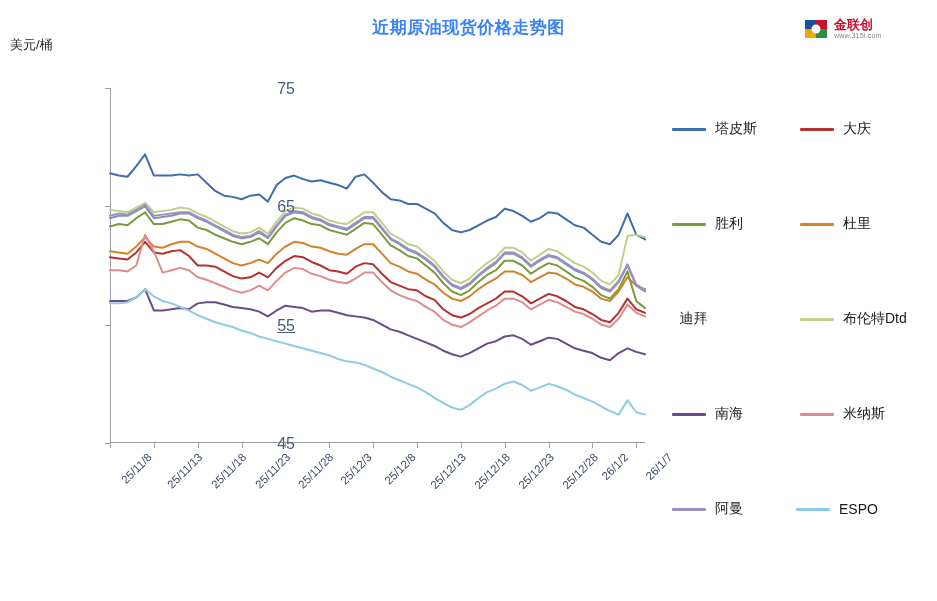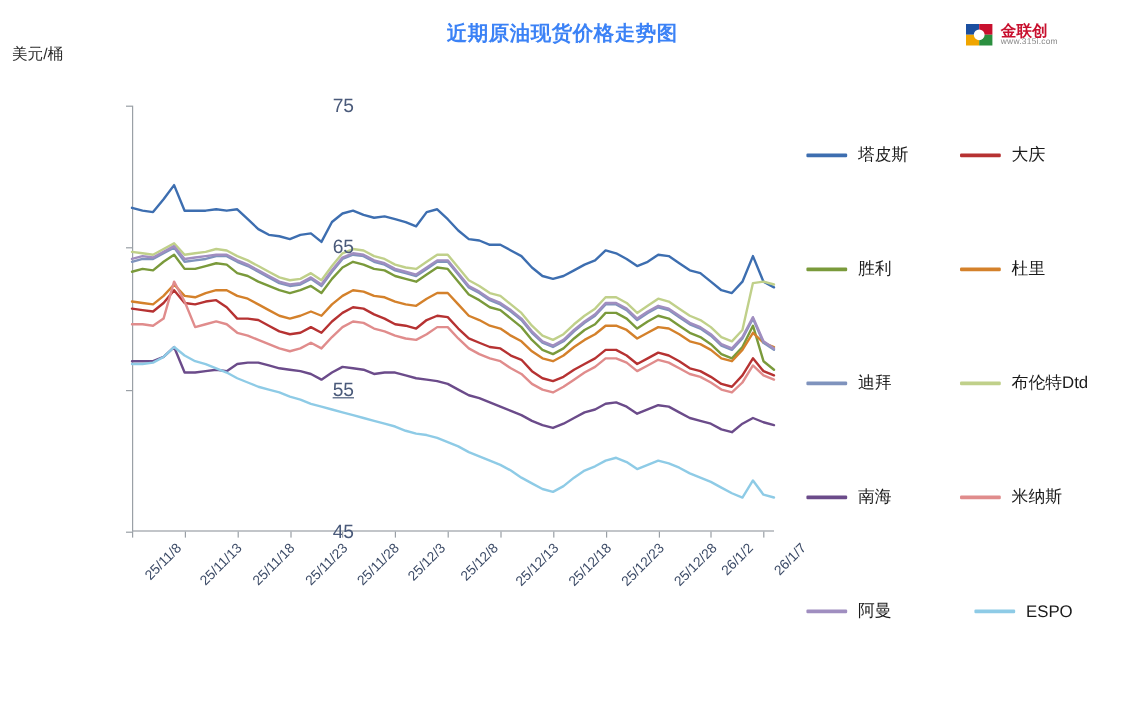--- a/index.html
+++ b/index.html
@@ -55,20 +55,21 @@
   }
   .logo-text {
     display: flex;
     flex-direction: column;
     line-height: 1.05;
   }
   .logo-text .lt-main {
     font-size: 13px;
     font-weight: bold;
     color: #c8102e;
+    font-family: Liberation Mono, monospace;
   }
   .logo-text .lt-sub {
     font-size: 7px;
     color: #888;
     letter-spacing: 0.2px;
   }
   .plot-area {
     position: absolute;
     left: 110px;
     top: 88px;
@@ -231,39 +232,39 @@
         <span class="legend-label">大庆</span>
       </div>
       <div class="legend-item" style="left: 0px; top: 95px;">
         <span class="legend-swatch" style="background: rgb(122, 154, 59);"></span>
         <span class="legend-label">胜利</span>
       </div>
       <div class="legend-item" style="left: 128px; top: 95px;">
         <span class="legend-swatch" style="background: rgb(212, 129, 43);"></span>
         <span class="legend-label">杜里</span>
       </div>
-      <div class="legend-item" style="left: 0px; top: 190px;">
+      <div class="legend-item" style="left: 0px; top: 190px; flex-direction: column;">
         <span class="legend-swatch" style="background: rgb(127, 147, 189);"></span>
         <span class="legend-label">迪拜</span>
       </div>
       <div class="legend-item" style="left: 128px; top: 190px;">
         <span class="legend-swatch" style="background: rgb(192, 208, 138);"></span>
         <span class="legend-label">布伦特Dtd</span>
       </div>
       <div class="legend-item" style="left: 0px; top: 285px;">
         <span class="legend-swatch" style="background: rgb(107, 75, 138);"></span>
         <span class="legend-label">南海</span>
       </div>
       <div class="legend-item" style="left: 128px; top: 285px;">
         <span class="legend-swatch" style="background: rgb(224, 140, 140);"></span>
         <span class="legend-label">米纳斯</span>
       </div>
       <div class="legend-item" style="left: 0px; top: 380px;">
         <span class="legend-swatch" style="background: rgb(160, 142, 192);"></span>
         <span class="legend-label">阿曼</span>
       </div>
-      <div class="legend-item" style="left: 140px; top: 380px; text-align: right;">
+      <div class="legend-item" style="left: 124px; top: 380px; text-align: right;">
         <span class="legend-swatch" style="background: rgb(142, 203, 230);"></span>
         <span class="legend-label">ESPO</span>
       </div>
     </div>
 
 </div>
 
 </body></html>

